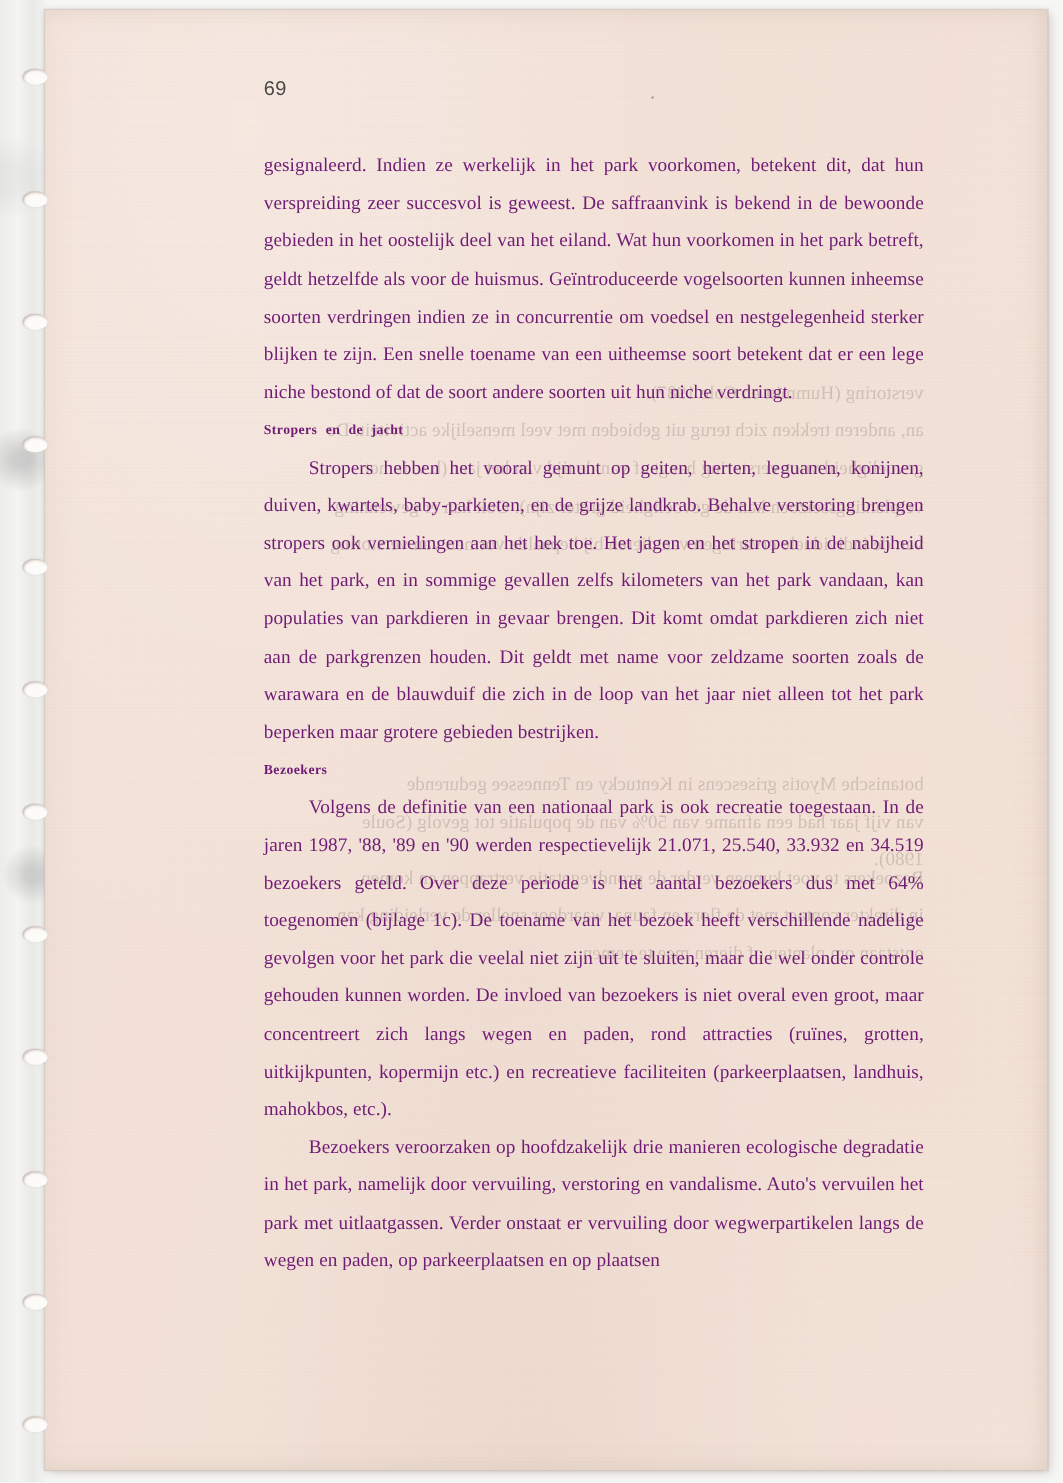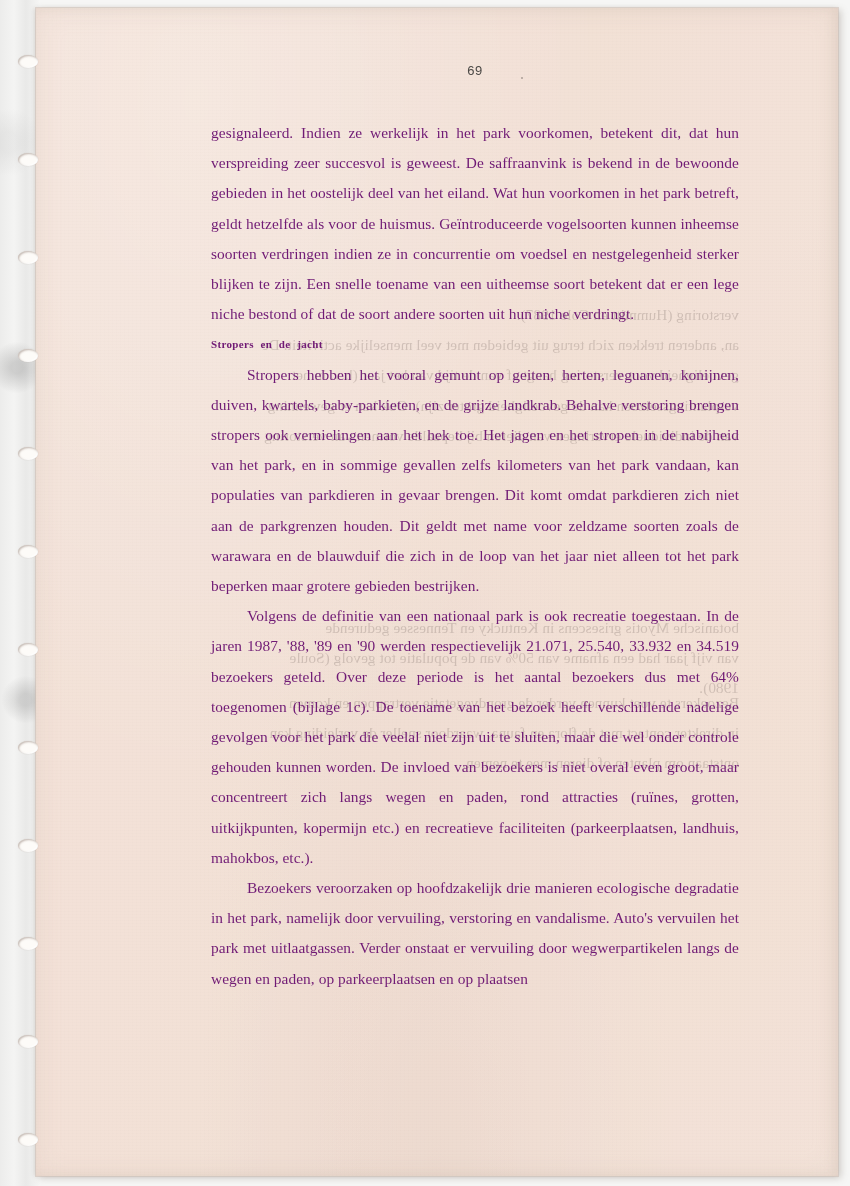--- a/index.html
+++ b/index.html
@@ -113,23 +113,23 @@
     top: 0;
     width: 528px;
     height: 100%;
   }
 
   .folio {
     position: absolute;
     top: 55px;
     left: 0;
     width: 528px;
-    text-align: center;
+    text-align: left;
     font-family: "Liberation Sans", sans-serif;
-    font-size: 13px;
+    font-size: 16px;
     color: #4a4845;
     letter-spacing: .4px;
   }
   .speck {
     position: absolute;
     top: 69px;
     left: 310px;
     width: 2px;
     height: 2px;
     border-radius: 50%;
@@ -211,20 +211,21 @@
       <div class="speck"></div>
 
       <div class="body">
 
         <p class="para">gesignaleerd. Indien ze werkelijk in het park voorkomen, betekent dit, dat hun verspreiding zeer succesvol is geweest. De saffraanvink is bekend in de bewoonde gebieden in het oostelijk deel van het eiland. Wat hun voorkomen in het park betreft, geldt hetzelfde als voor de huismus. Geïntroduceerde vogelsoorten kunnen inheemse soorten verdringen indien ze in concurrentie om voedsel en nestgelegenheid sterker blijken te zijn. Een snelle toename van een uitheemse soort betekent dat er een lege niche bestond of dat de soort andere soorten uit hun niche verdringt.</p>
 
         <h2 class="head gap-before-head">Stropers en de jacht</h2>
 
         <p class="para indent gap-after-head">Stropers hebben het vooral gemunt op geiten, herten, leguanen, konijnen, duiven, kwartels, baby-parkieten, en de grijze landkrab. Behalve verstoring brengen stropers ook vernielingen aan het hek toe. Het jagen en het stropen in de nabijheid van het park, en in sommige gevallen zelfs kilometers van het park vandaan, kan populaties van parkdieren in gevaar brengen. Dit komt omdat parkdieren zich niet aan de parkgrenzen houden. Dit geldt met name voor zeldzame soorten zoals de warawara en de blauwduif die zich in de loop van het jaar niet alleen tot het park beperken maar grotere gebieden bestrijken.</p>
 
+        <h2 class="head gap-before-head2">Bezoekers</h2>
 
         <p class="para indent gap-after-head2">Volgens de definitie van een nationaal park is ook recreatie toegestaan. In de jaren 1987, '88, '89 en '90 werden respectievelijk 21.071, 25.540, 33.932 en 34.519 bezoekers geteld. Over deze periode is het aantal bezoekers dus met 64% toegenomen (bijlage 1c). De toename van het bezoek heeft verschillende nadelige gevolgen voor het park die veelal niet zijn uit te sluiten, maar die wel onder controle gehouden kunnen worden. De invloed van bezoekers is niet overal even groot, maar concentreert zich langs wegen en paden, rond attracties (ruïnes, grotten, uitkijkpunten, kopermijn etc.) en recreatieve faciliteiten (parkeerplaatsen, landhuis, mahokbos, etc.).</p>
 
         <p class="para indent">Bezoekers veroorzaken op hoofdzakelijk drie manieren ecologische degradatie in het park, namelijk door vervuiling, verstoring en vandalisme. Auto's vervuilen het park met uitlaatgassen. Verder onstaat er vervuiling door wegwerpartikelen langs de wegen en paden, op parkeerplaatsen en op plaatsen</p>
 
       </div>
     </div>
 
     <div class="grain"></div>
   </div>

